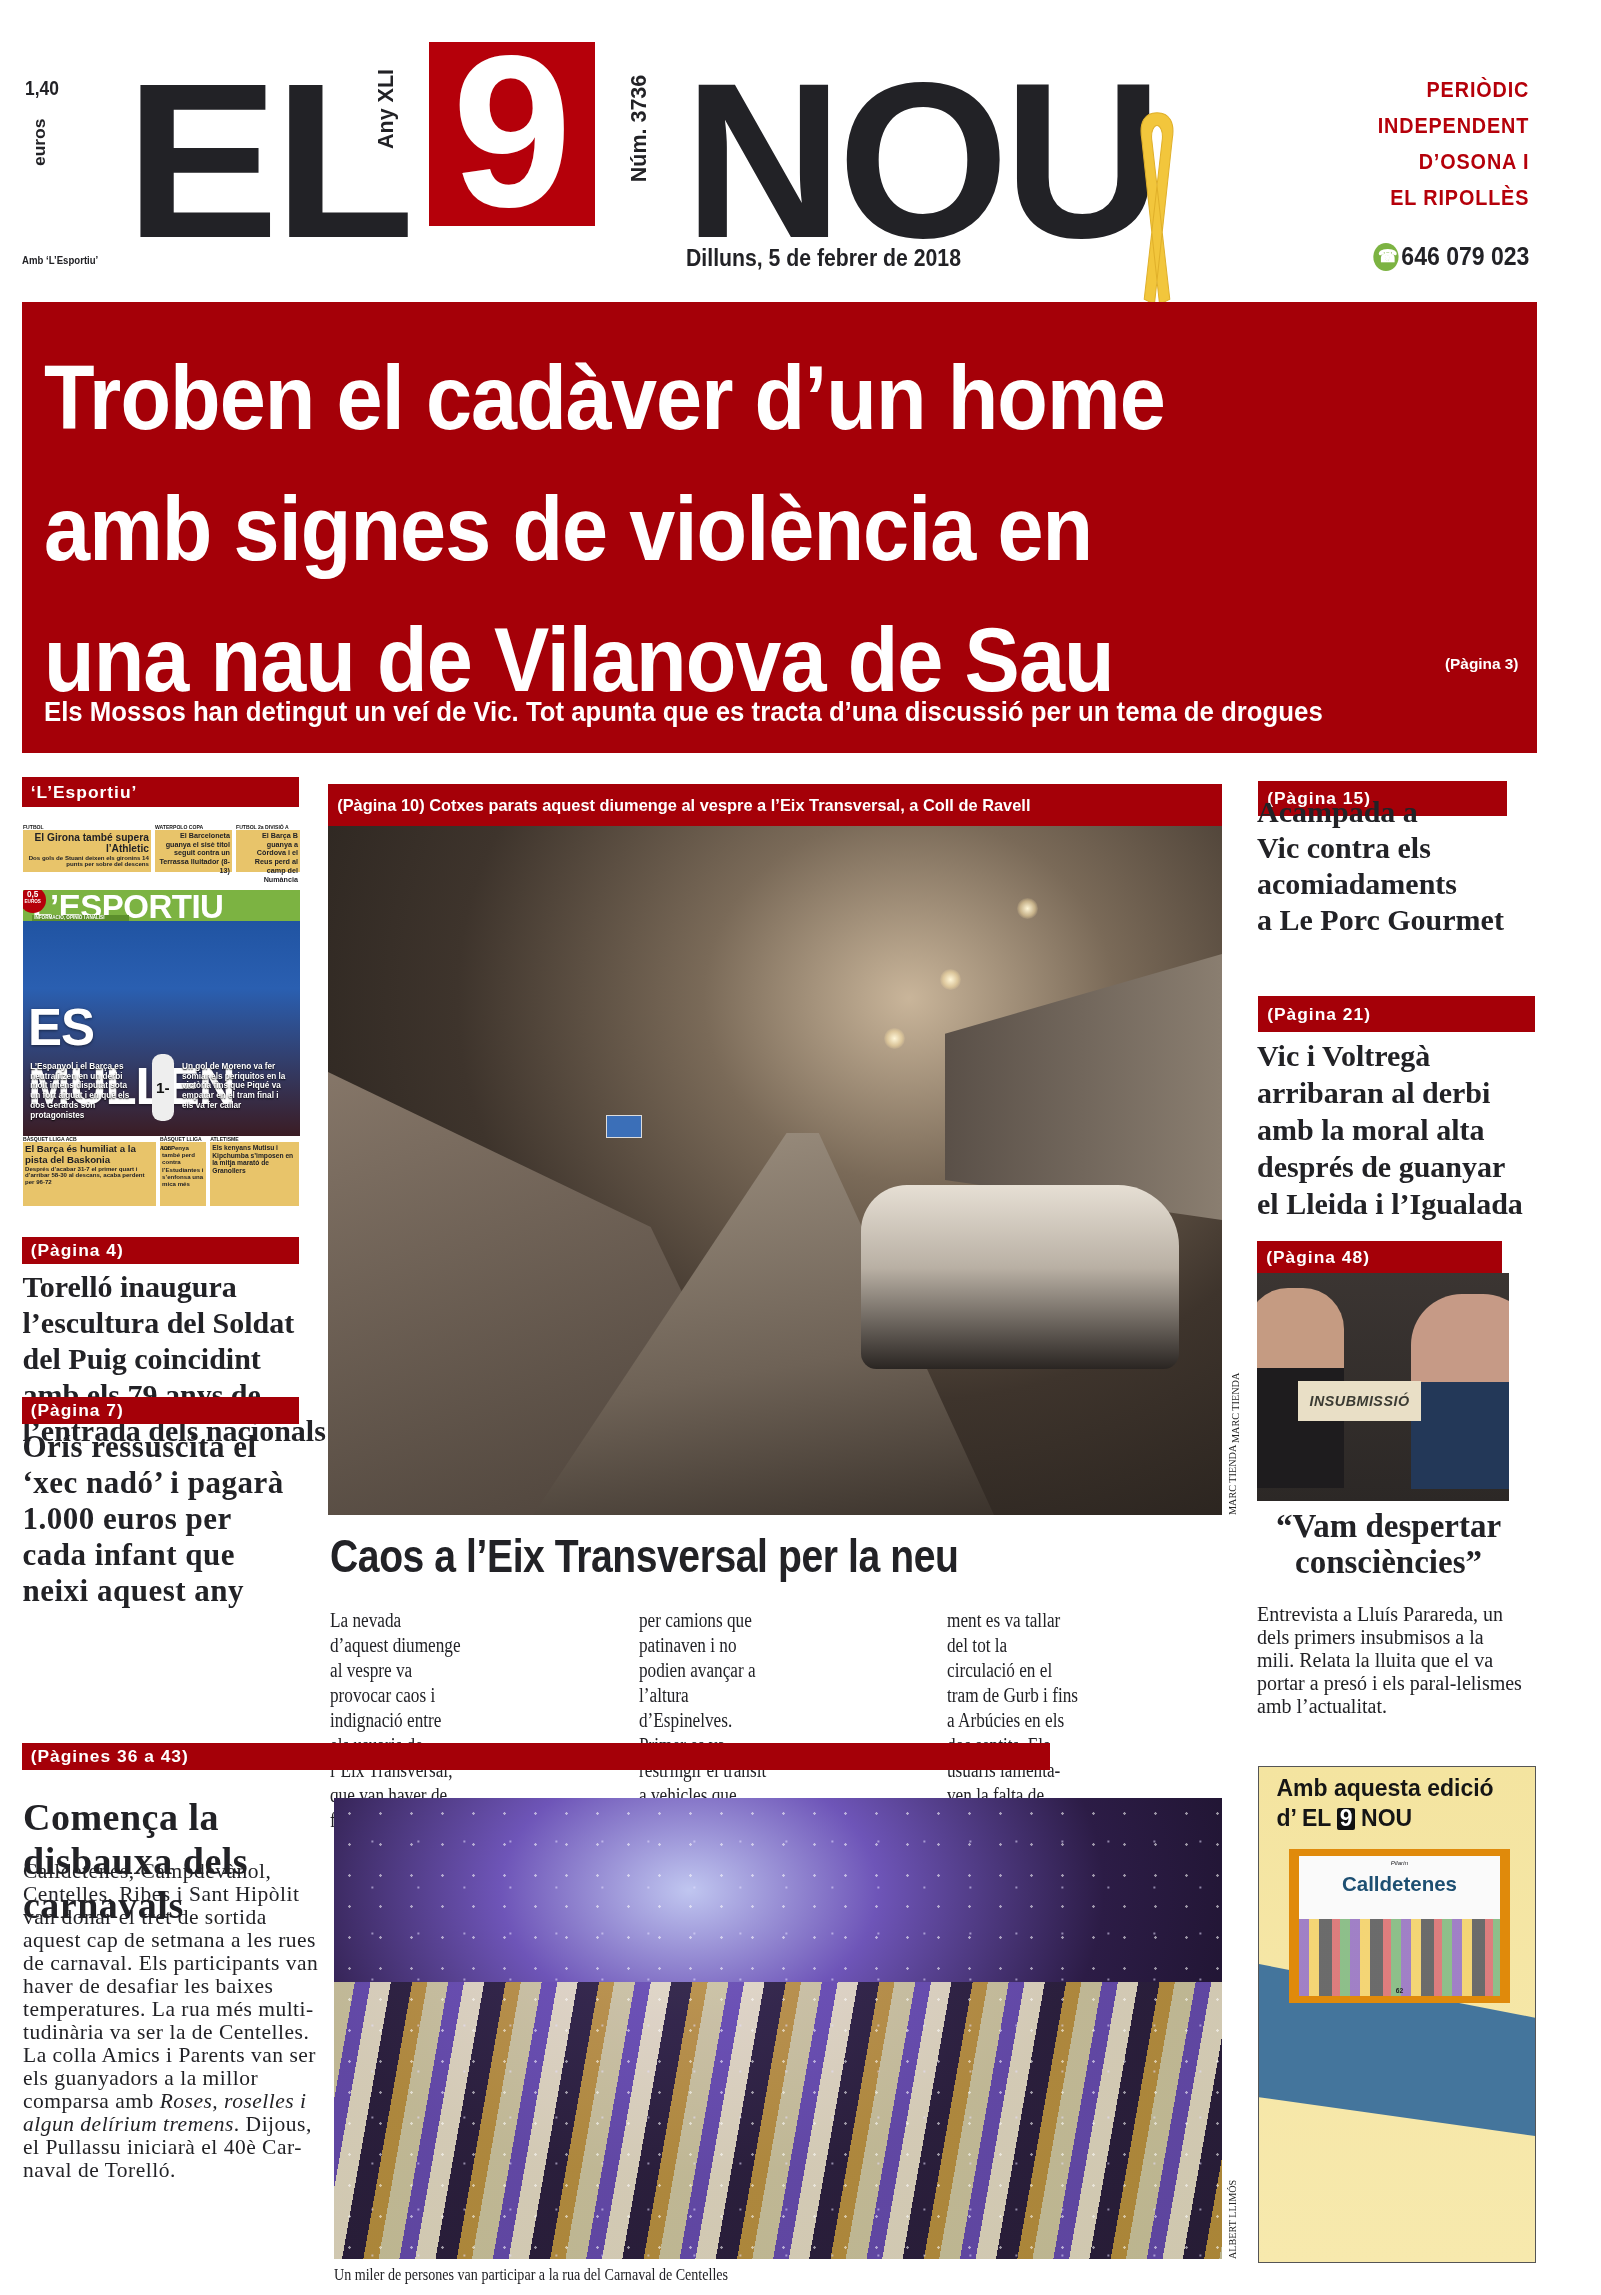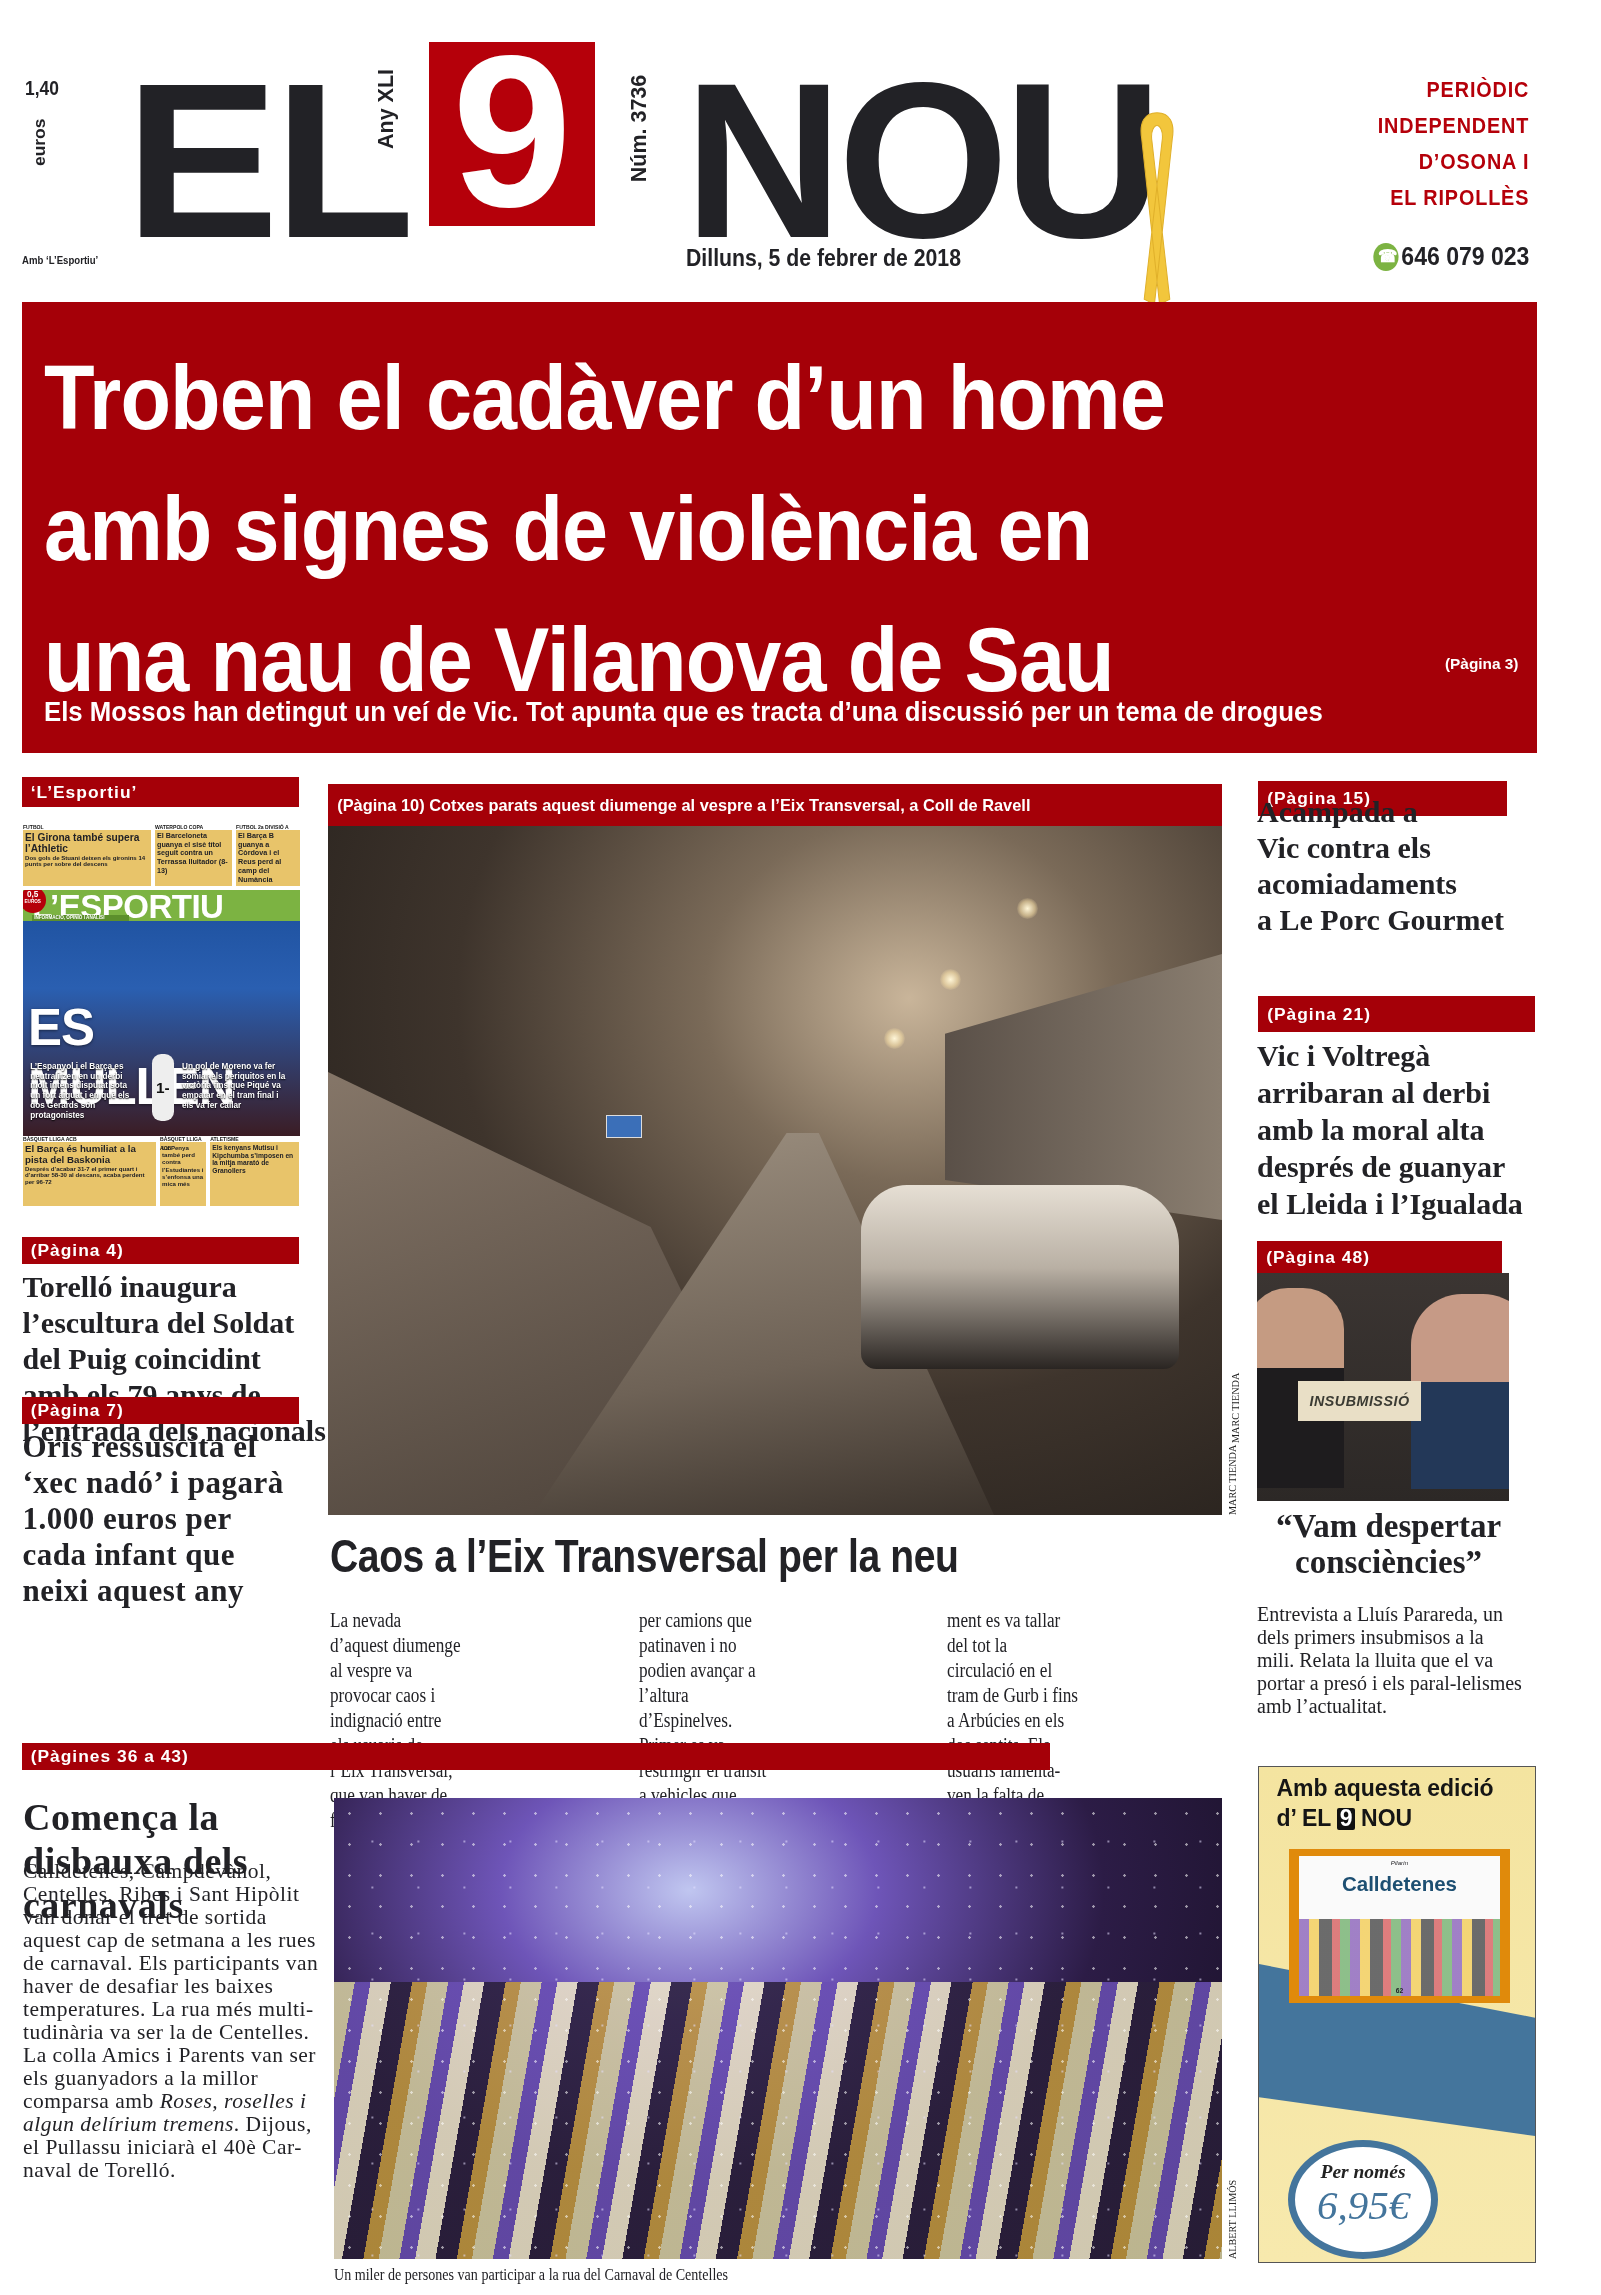--- a/index.html
+++ b/index.html
@@ -28,21 +28,21 @@
   .lead { left:21.5px; top:302px; width:1515px; height:451px; background:#a50008; color:#fff; }
   .lead-title { position:absolute; left:22.5px; top:31px; font-size:90px; font-weight:700; line-height:131px; letter-spacing:-1px; transform:scaleX(0.92); transform-origin:left; white-space:nowrap; }
   .lead-page { position:absolute; right:18px; top:353px; font-size:15.4px; font-weight:700; }
   .lead-sub { position:absolute; left:22.5px; top:394px; font-size:28px; font-weight:700; white-space:nowrap; transform:scaleX(0.92); transform-origin:left; }
 
   
   .label { position:absolute; background:#a50008; color:#fff; font-weight:700; font-size:17.4px; padding-left:9.2px; display:flex; align-items:center; letter-spacing:1px; }
 
   
   .esp { left:23px; top:830px; width:277px; height:376px; background:#fff; }
-  .esp-top { position:absolute; left:0; top:0; width:100%; height:56px; display:flex; gap:4.1px; }
+  .esp-top { position:absolute; left:0; top:0; width:100%; height:42px; display:flex; gap:4.1px;text-align:right; }
   .esp-cell { background:#e8c46a; font-size:7.2px; font-weight:700; line-height:8.7px; padding:2px; position:relative; }
   .esp-cell .k { position:absolute; top:-7.2px; left:0; font-size:5.1px; color:#111; }
   .esp-cover { position:absolute; left:0; top:60px; width:100%; height:246px; background:linear-gradient(180deg,#1c4f9c 0%, #2a5fb1 40%, #3b1c24 100%); overflow:hidden; }
   .esp-mast { position:absolute; left:0; top:0; width:100%; height:31px; background:#7cb342; }
   .esp-mast .t { position:absolute; left:9.2px; top:-2px; font-size:33px; font-weight:900; color:#fff; letter-spacing:-0.5px; }
   .esp-mast .s { position:absolute; left:9.2px; top:24.6px; width:97px; height:6.1px; background:#5c8f2c; color:#fff; font-size:4.6px; font-weight:700; padding-left:2px; line-height:6.1px; }
   .esp-price { position:absolute; left:-3.1px; top:-3.1px; width:25.6px; height:25.6px; border-radius:50%; background:#b5000a; color:#fff; font-size:8.2px; font-weight:700; text-align:center; line-height:9.2px; padding-top:3.1px; }
   .esp-head { position:absolute; left:5.1px; top:108px; font-size:51px; font-weight:900; color:#fff; letter-spacing:-1px; text-shadow:0 1px 3.1px rgba(0,0,0,.5); }
   .esp-txt { position:absolute; top:172px; width:108px; font-size:8.2px; font-weight:700; color:#fff; line-height:9.7px; text-shadow:0 0.5px 1.5px #000; }
   .esp-score { position:absolute; left:129px; top:164px; width:21.5px; height:67px; background:#eee; border-radius:9.2px; font-size:15.4px; font-weight:900; color:#111; text-align:center; line-height:67px; }
@@ -282,18 +282,14 @@
     </div>
   </div>
   <div class="book">
     <div class="book-in">
       <div style="position:absolute;top:3.1px;width:100%;text-align:center;font-size:6.1px;font-style:italic;">Pilarín</div>
       <div class="book-title">Calldetenes</div>
       <div class="book-art"></div>
       <div class="book-pub">62</div>
     </div>
   </div>
-  <div class="oval">
-    <div class="per">Per només</div>
-    <div class="pr">6,95€</div>
-  </div>
 </div>
 
 
 </body></html>

